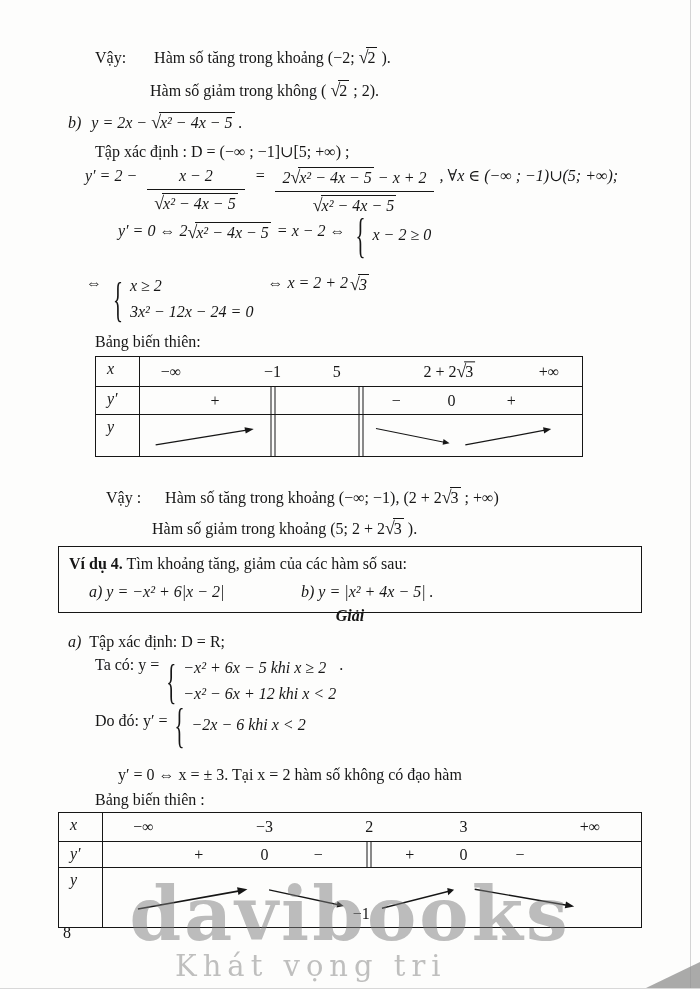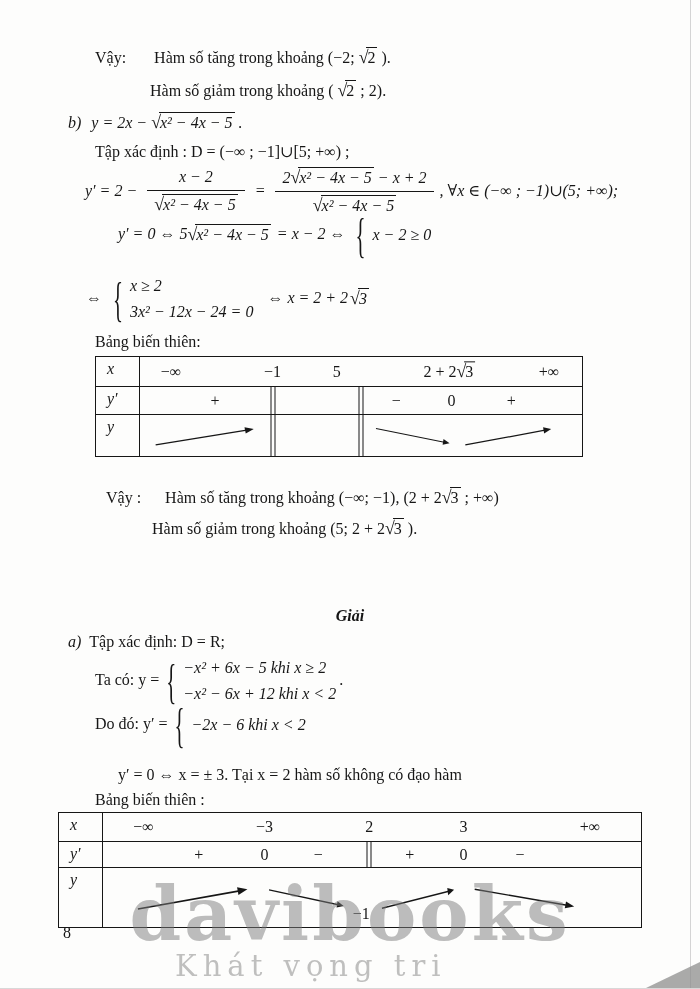--- a/index.html
+++ b/index.html
@@ -7,21 +7,21 @@
   .page {
     position:relative; width:700px; height:989px; margin:0 auto;
     background:#fdfdfc; color:#161616; overflow:hidden;
     font-family:"Liberation Serif","DejaVu Serif",serif;
     font-size:16px; line-height:1.3;
     border-bottom:1px solid #d8d8d8;
   }
   .blk { position:absolute; white-space:nowrap; }
   .mi { font-style:italic; }
   .b  { font-weight:bold; }
-  .flexline { display:flex; align-items:center; }
+  .flexline { display:flex; align-items:flex-start; }
 
   
   .sq { white-space:nowrap; }
   .sq .sg { font-style:normal; font-size:1.12em; }
   .sq .rd { display:inline-block; border-top:1.2px solid #161616; padding:0 2px 0 1px; margin-left:-2px; line-height:1.25; }
 
   
   .fr { display:inline-block; vertical-align:middle; text-align:center; margin:0 3px; }
   .fr .nu { display:block; padding:0 7px 2px; }
   .fr .de { display:block; border-top:1.2px solid #161616; padding:2px 7px 0; }
@@ -60,21 +60,21 @@
 </head>
 <body>
 
 <div class="page">
 
   <div class="blk" style="top:46px;left:95px">
     <span>Vậy:</span><span style="margin-left:28px">Hàm số tăng trong khoảng (−2; </span><span class="sq"><span class="sg">√</span><span class="rd">2</span></span><span> ).</span>
   </div>
 
   <div class="blk" style="top:79px;left:150px">
-    <span>Hàm số giảm trong khoảng ( </span><span class="sq"><span class="sg">√</span><span class="rd">2</span></span><span> ; 2).</span>
+    <span>Hàm số giảm trong không ( </span><span class="sq"><span class="sg">√</span><span class="rd">2</span></span><span> ; 2).</span>
   </div>
 
   <div class="blk mi" style="top:111px;left:68px">
     <span>b)</span><span style="margin-left:10px">y = 2x − </span><span class="sq"><span class="sg">√</span><span class="rd">x² − 4x − 5</span></span><span> .</span>
   </div>
 
   <div class="blk" style="top:142px;left:95px">
     <span>Tập xác định : D = (−∞ ; −1]∪[5; +∞) ;</span>
   </div>
 
@@ -86,21 +86,21 @@
     </span>
     <span style="margin:0 7px">=</span>
     <span class="fr">
       <span class="nu"><span>2</span><span class="sq"><span class="sg">√</span><span class="rd">x² − 4x − 5</span></span><span> − x + 2</span></span>
       <span class="de"><span class="sq"><span class="sg">√</span><span class="rd">x² − 4x − 5</span></span></span>
     </span>
     <span style="margin-left:3px">, ∀x ∈ (−∞ ; −1)∪(5; +∞);</span>
   </div>
 
   <div class="blk mi flexline" style="top:221px;left:118px">
-    <span>y′ = 0 ⇔ 5</span>
+    <span>y′ = 0 ⇔ 2</span>
       <span class="sq"><span class="sg">√</span><span class="rd">x² − 4x − 5</span></span>
     <span style="margin:0 8px 0 6px">= x − 2 ⇔</span>
     <span class="cs">
       <span class="br">{</span>
       <span class="rows">
         <span class="crow">x − 2 ≥ 0</span>
       </span>
     </span>
   </div>
 
@@ -165,20 +165,28 @@
   </div>
 
   <div class="blk" style="top:486px;left:106px">
     <span>Vậy :</span><span style="margin-left:24px">Hàm số tăng trong khoảng (−∞; −1), (2 + 2</span><span class="sq"><span class="sg">√</span><span class="rd">3</span></span><span> ; +∞)</span>
   </div>
 
   <div class="blk" style="top:517px;left:152px">
     <span>Hàm số giảm trong khoảng (5; 2 + 2</span><span class="sq"><span class="sg">√</span><span class="rd">3</span></span><span> ).</span>
   </div>
 
+  <div class="exbox" style="top:546px;left:58px;width:584px">
+    <div>
+      <span class="b">Ví dụ 4.</span><span> Tìm khoảng tăng, giảm của các hàm số sau:</span>
+    </div>
+    <div class="mi" style="margin-top:7px;padding-left:20px">
+      <span style="display:inline-block;width:212px">a) y = −x² + 6|x − 2|</span><span>b) y = |x² + 4x − 5| .</span>
+    </div>
+  </div>
 
   <div class="blk" style="top:632px;left:68px">
     <span class="mi">a)</span><span style="margin-left:8px">Tập xác định: D = R;</span>
   </div>
 
   <div class="blk b mi" style="top:606px;left:0;width:700px;text-align:center">Giải</div>
 
   <div class="blk flexline" style="top:655px;left:95px">
     <span style="margin-right:5px">Ta có: y =</span>
     <span class="cs mi">

